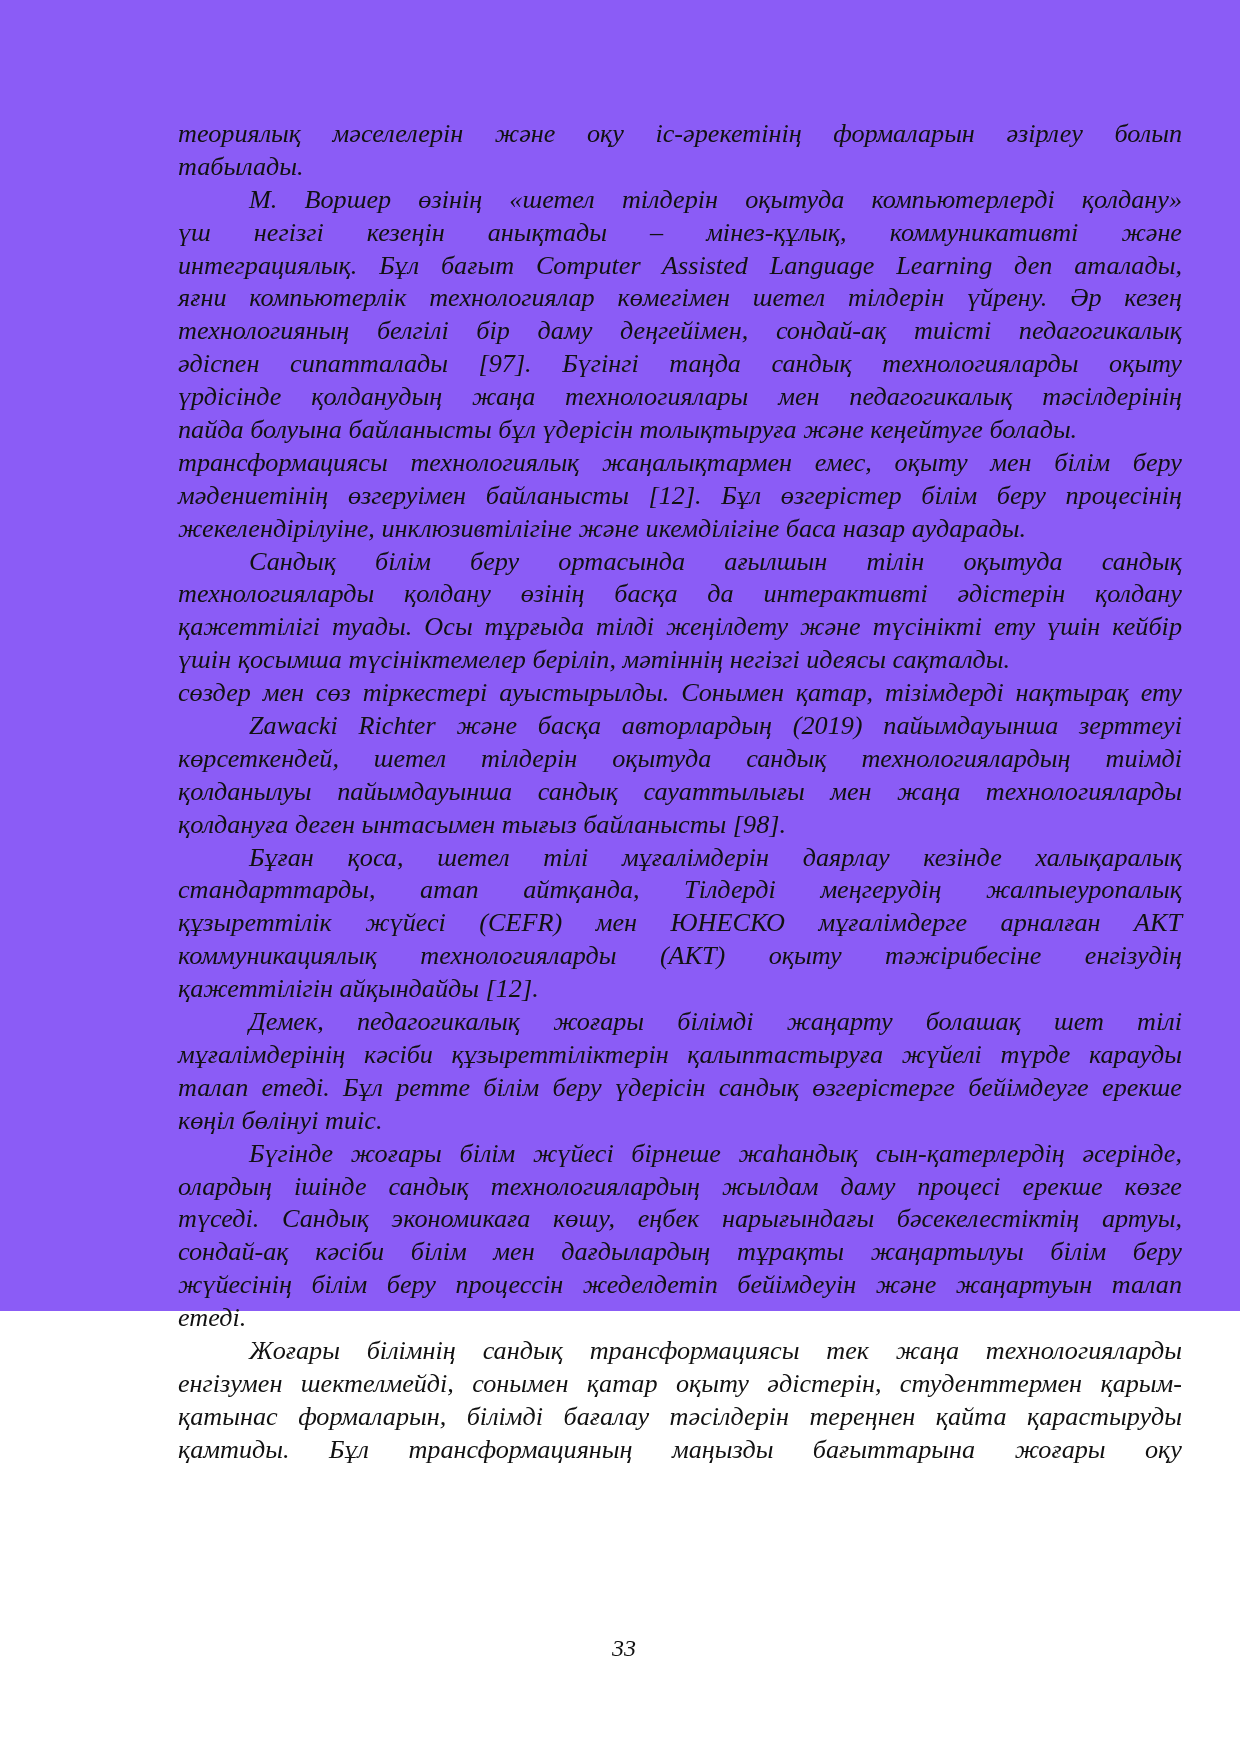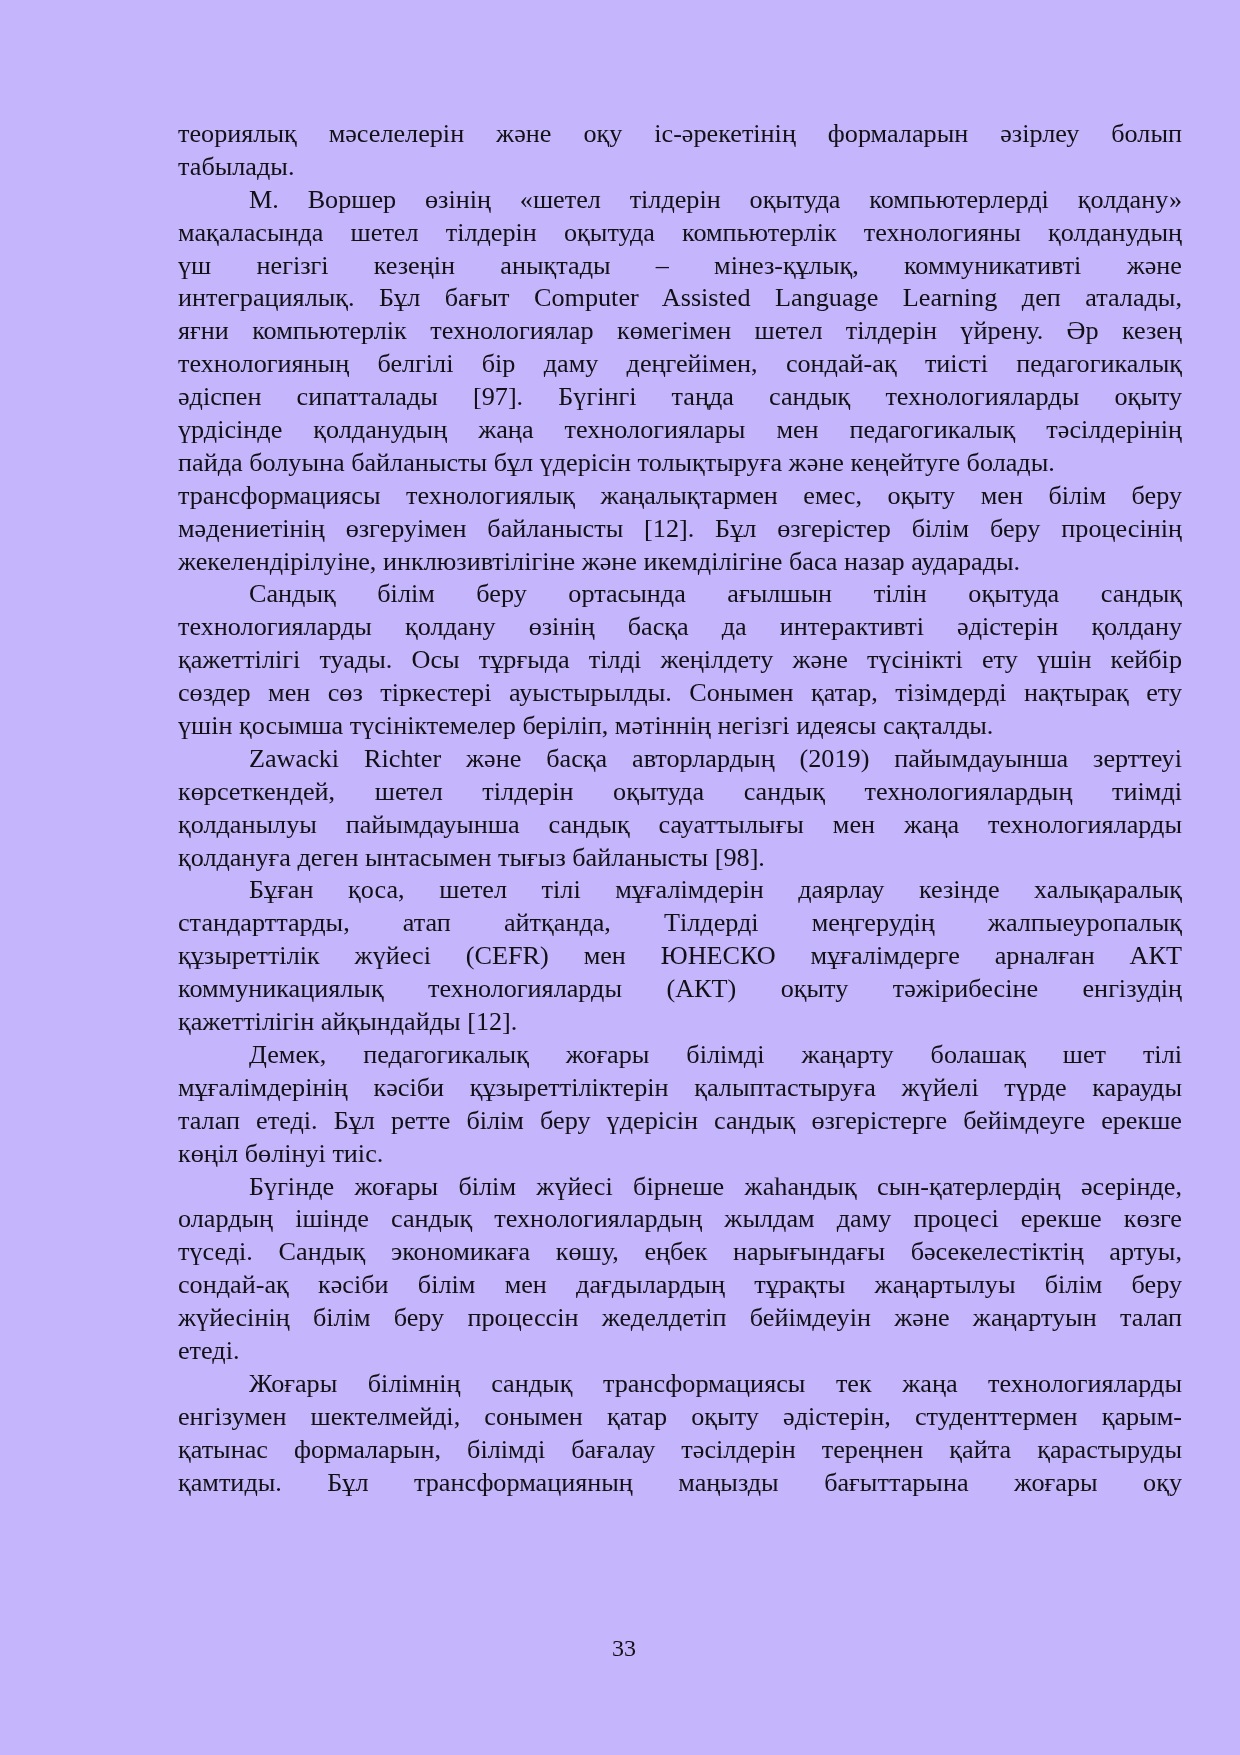--- a/index.html
+++ b/index.html
@@ -1,18 +1,18 @@
 <!DOCTYPE html>
 <html><head>
 <meta charset="utf-8">
 <style>
   html, body { margin:0; padding:0; background:#ffffff; }
   body { width:1240px; height:1755px; position:relative; overflow:hidden; }
   .page {
-    position:absolute; left:0; top:0; width:1240px; height:1755px; background:#c4b5fd;
+    position:absolute; left:0; top:0; width:1240px; height:1311px; background:#8b5cf6;font-style:italic;
   }
   .text-block {
     position:absolute; left:178px; top:118px; width:1004px;
     font-family:"Liberation Serif", serif;
     font-size:26.2px; color:#111;
   }
   .line {
     display:block; height:32.9px; line-height:32.9px;
     text-align:justify; text-align-last:justify; white-space:nowrap;
   }
@@ -27,40 +27,39 @@
 <body>
 
 <div class="page">
   <div class="text-block" id="text-block">
       <div class="paragraph">
         <div class="line">теориялық мәселелерін және оқу іс-әрекетінің формаларын әзірлеу болып</div>
         <div class="line last">табылады.</div>
       </div>
       <div class="paragraph">
         <div class="line indent">М. Воршер өзінің «шетел тілдерін оқытуда компьютерлерді қолдану»</div>
-        <div class="line">мақаласында шетел тілдерін оқытуда компьютерлік технологияны қолданудың</div>
         <div class="line">үш негізгі кезеңін анықтады – мінез-құлық, коммуникативті және</div>
         <div class="line">интеграциялық. Бұл бағыт Computer Assisted Language Learning деп аталады,</div>
         <div class="line">яғни компьютерлік технологиялар көмегімен шетел тілдерін үйрену. Әр кезең</div>
         <div class="line">технологияның белгілі бір даму деңгейімен, сондай-ақ тиісті педагогикалық</div>
         <div class="line">әдіспен сипатталады [97]. Бүгінгі таңда сандық технологияларды оқыту</div>
         <div class="line">үрдісінде қолданудың жаңа технологиялары мен педагогикалық тәсілдерінің</div>
         <div class="line last">пайда болуына байланысты бұл үдерісін толықтыруға және кеңейтуге болады.</div>
       </div>
       <div class="paragraph">
         <div class="line">трансформациясы технологиялық жаңалықтармен емес, оқыту мен білім беру</div>
         <div class="line">мәдениетінің өзгеруімен байланысты [12]. Бұл өзгерістер білім беру процесінің</div>
         <div class="line last">жекелендірілуіне, инклюзивтілігіне және икемділігіне баса назар аударады.</div>
       </div>
       <div class="paragraph">
         <div class="line indent">Сандық білім беру ортасында ағылшын тілін оқытуда сандық</div>
         <div class="line">технологияларды қолдану өзінің басқа да интерактивті әдістерін қолдану</div>
         <div class="line">қажеттілігі туады. Осы тұрғыда тілді жеңілдету және түсінікті ету үшін кейбір</div>
+        <div class="line last">үшін қосымша түсініктемелер беріліп, мәтіннің негізгі идеясы сақталды.</div>
         <div class="line">сөздер мен сөз тіркестері ауыстырылды. Сонымен қатар, тізімдерді нақтырақ ету</div>
-        <div class="line last">үшін қосымша түсініктемелер беріліп, мәтіннің негізгі идеясы сақталды.</div>
       </div>
       <div class="paragraph">
         <div class="line indent">Zawacki Richter және басқа авторлардың (2019) пайымдауынша зерттеуі</div>
         <div class="line">көрсеткендей, шетел тілдерін оқытуда сандық технологиялардың тиімді</div>
         <div class="line">қолданылуы пайымдауынша сандық сауаттылығы мен жаңа технологияларды</div>
         <div class="line last">қолдануға деген ынтасымен тығыз байланысты [98].</div>
       </div>
       <div class="paragraph">
         <div class="line indent">Бұған қоса, шетел тілі мұғалімдерін даярлау кезінде халықаралық</div>
         <div class="line">стандарттарды, атап айтқанда, Тілдерді меңгерудің жалпыеуропалық</div>

